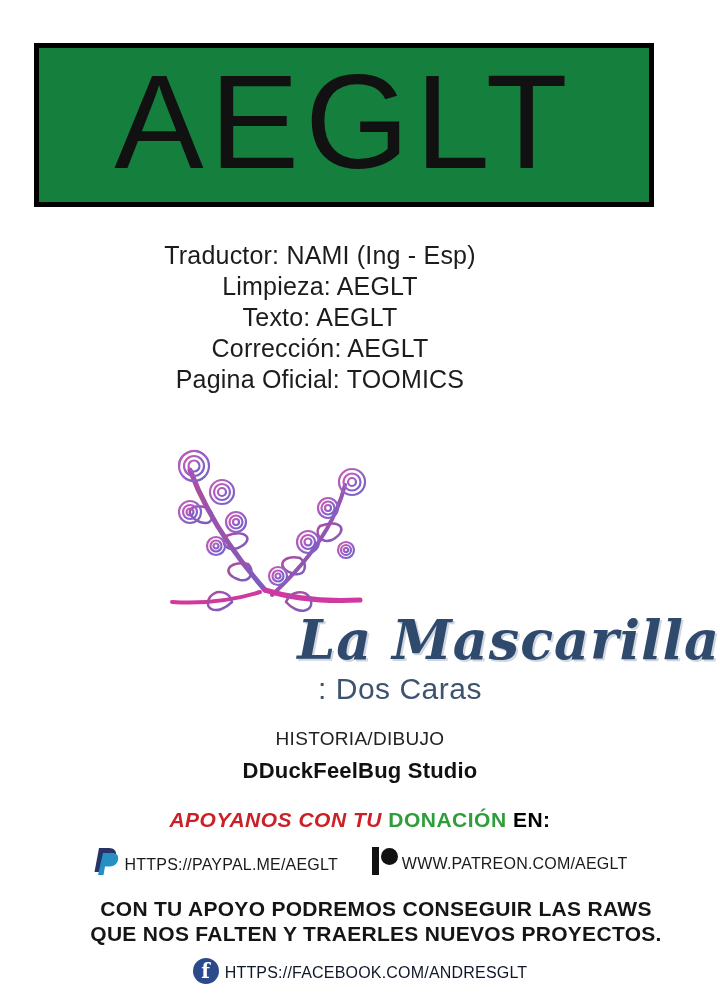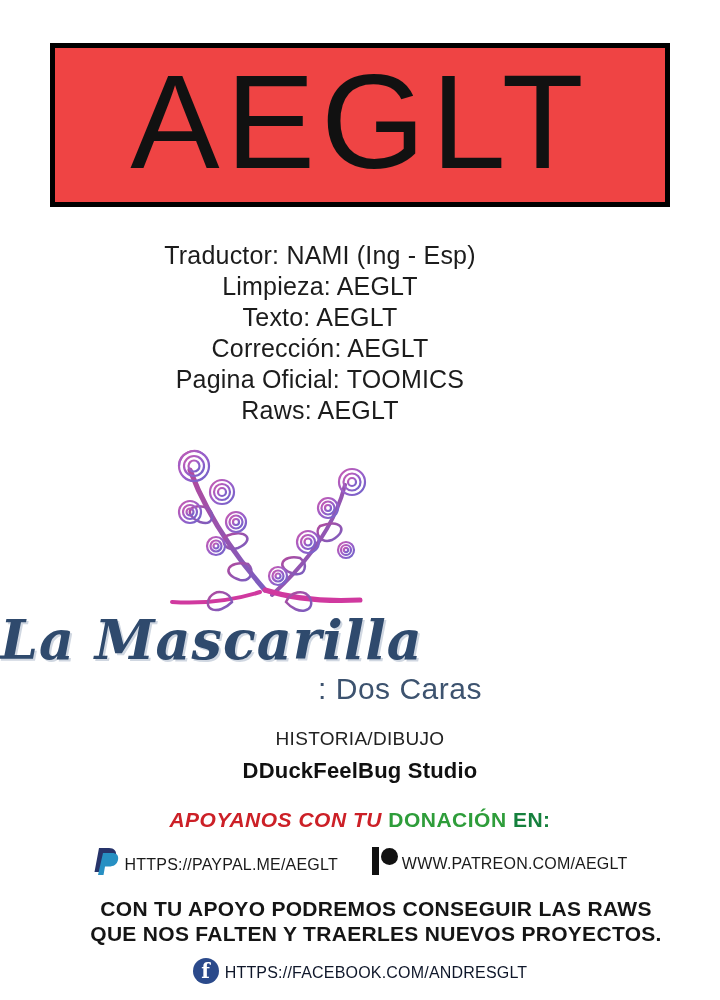--- a/index.html
+++ b/index.html
@@ -12,30 +12,30 @@
     height: 1000px;
     position: relative;
     font-family: "Liberation Sans", sans-serif;
     color: #1a1a1a;
     overflow: hidden;
   }
 
   
   .logo-banner {
     position: absolute;
-    left: 50px;
+    left: 34px;
     top: 43px;
     width: 620px;
     height: 164px;
     border: 5px solid #000000;
     box-sizing: border-box;
     display: flex;
     align-items: center;
     justify-content: center;
-    background: #ef4444;
+    background: #15803d;
   }
   .logo-text {
     font-family: "Liberation Sans", sans-serif;
     font-size: 134px;
     font-weight: 400;
     letter-spacing: 6px;
     line-height: 1;
     color: #111111;
     white-space: nowrap;
     margin-top: -6px;
@@ -65,21 +65,21 @@
     width: 240px;
     height: 200px;
   }
 
   
   .title-main {
     position: absolute;
     left: 0;
     top: 608px;
     width: 720px;
-    text-align: left;
+    text-align: right;
     font-family: "DejaVu Serif", serif;
     font-style: italic;
     font-weight: 700;
     font-size: 54px;
     color: #2f4a6d;
     letter-spacing: 1px;
     text-shadow: 2px 2px 0 rgba(120,140,170,0.35);
   }
   .title-sub {
     position: absolute;
@@ -121,21 +121,21 @@
     left: 0;
     top: 808px;
     width: 720px;
     text-align: center;
     font-size: 21px;
     font-weight: 700;
     letter-spacing: 0.5px;
   }
   .donate-line .red { color: #cc2027; font-style: italic; }
   .donate-line .green { color: #2e9d3a; }
-  .donate-line .dark { color: #15803d; }
+  .donate-line .dark { color: #000000; }
 
   .links-row {
     position: absolute;
     left: 0;
     top: 846px;
     width: 720px;
     display: flex;
     justify-content: center;
     align-items: center;
     gap: 34px;
@@ -235,21 +235,20 @@
 <div class="logo-banner">
   <div class="logo-text">AEGLT</div>
 </div>
 
 <div class="credits">
   <div class="line">Traductor: NAMI (Ing - Esp)</div>
   <div class="line">Limpieza: AEGLT</div>
   <div class="line">Texto: AEGLT</div>
   <div class="line">Corrección: AEGLT</div>
   <div class="line">Pagina Oficial: TOOMICS</div>
-  <div class="line">Raws: AEGLT</div>
 </div>
 
 <div class="ornament">
   <svg width="240" height="200" viewBox="0 0 240 200" xmlns="http://www.w3.org/2000/svg">
     <defs>
       <linearGradient id="rosegrad" x1="0" y1="0" x2="1" y2="1">
         <stop offset="0%" stop-color="#c85bb0"></stop>
         <stop offset="50%" stop-color="#9b5fc9"></stop>
         <stop offset="100%" stop-color="#6f63c9"></stop>
       </linearGradient>

